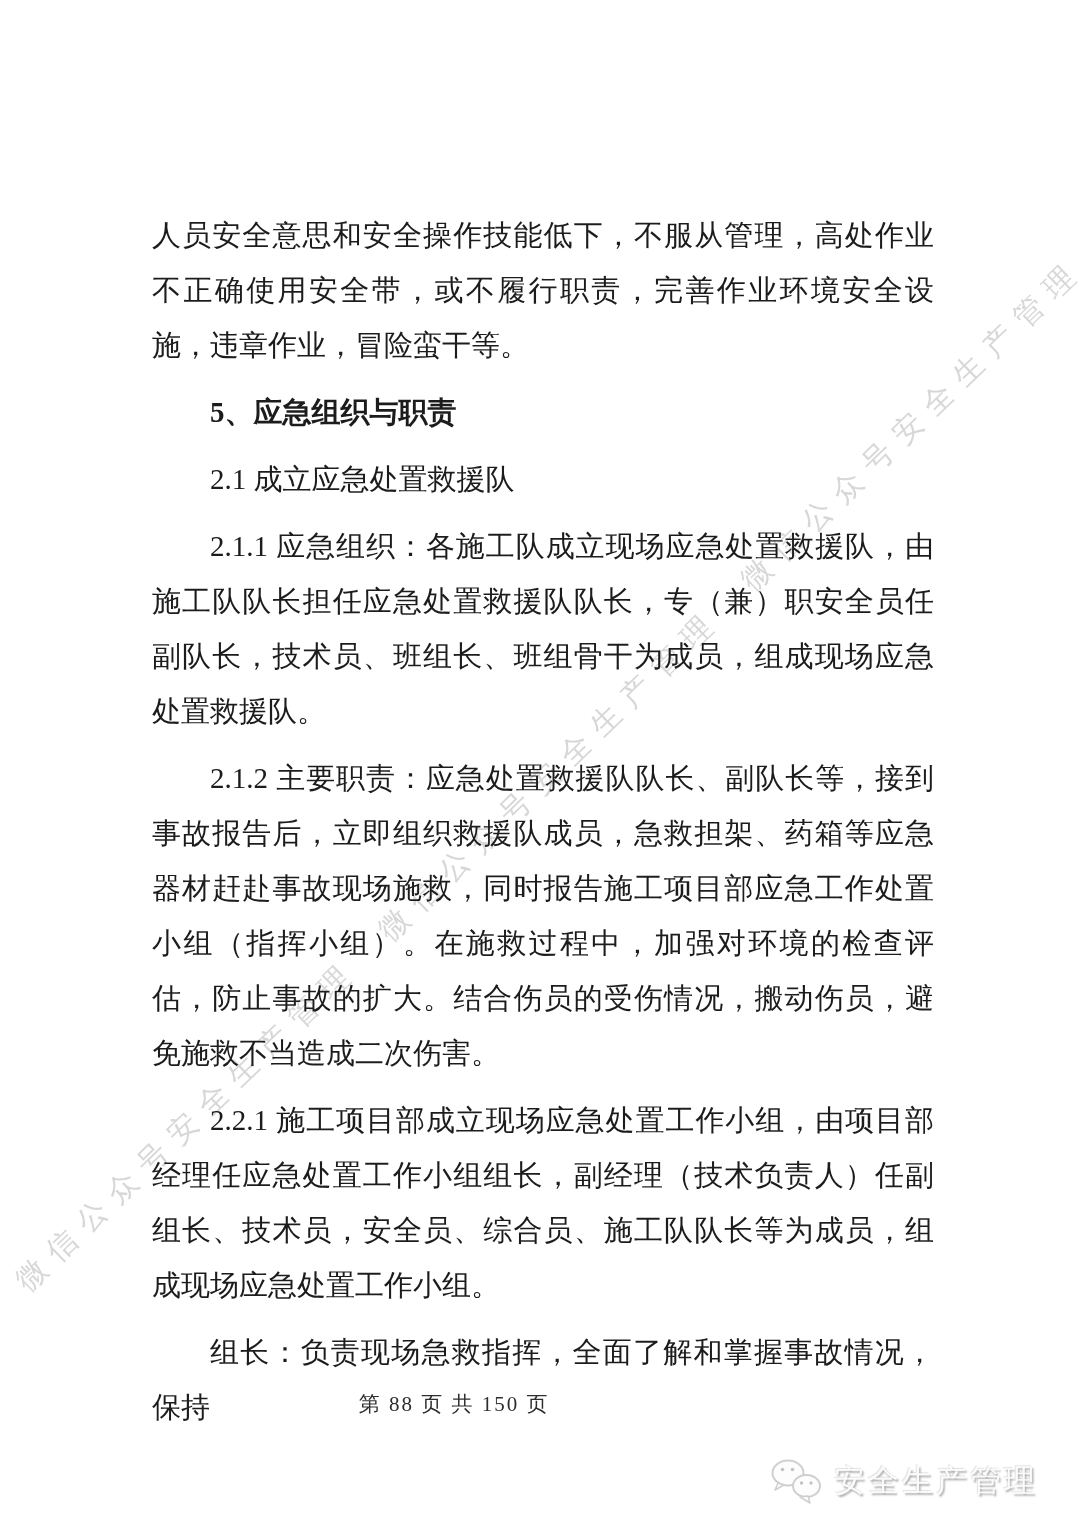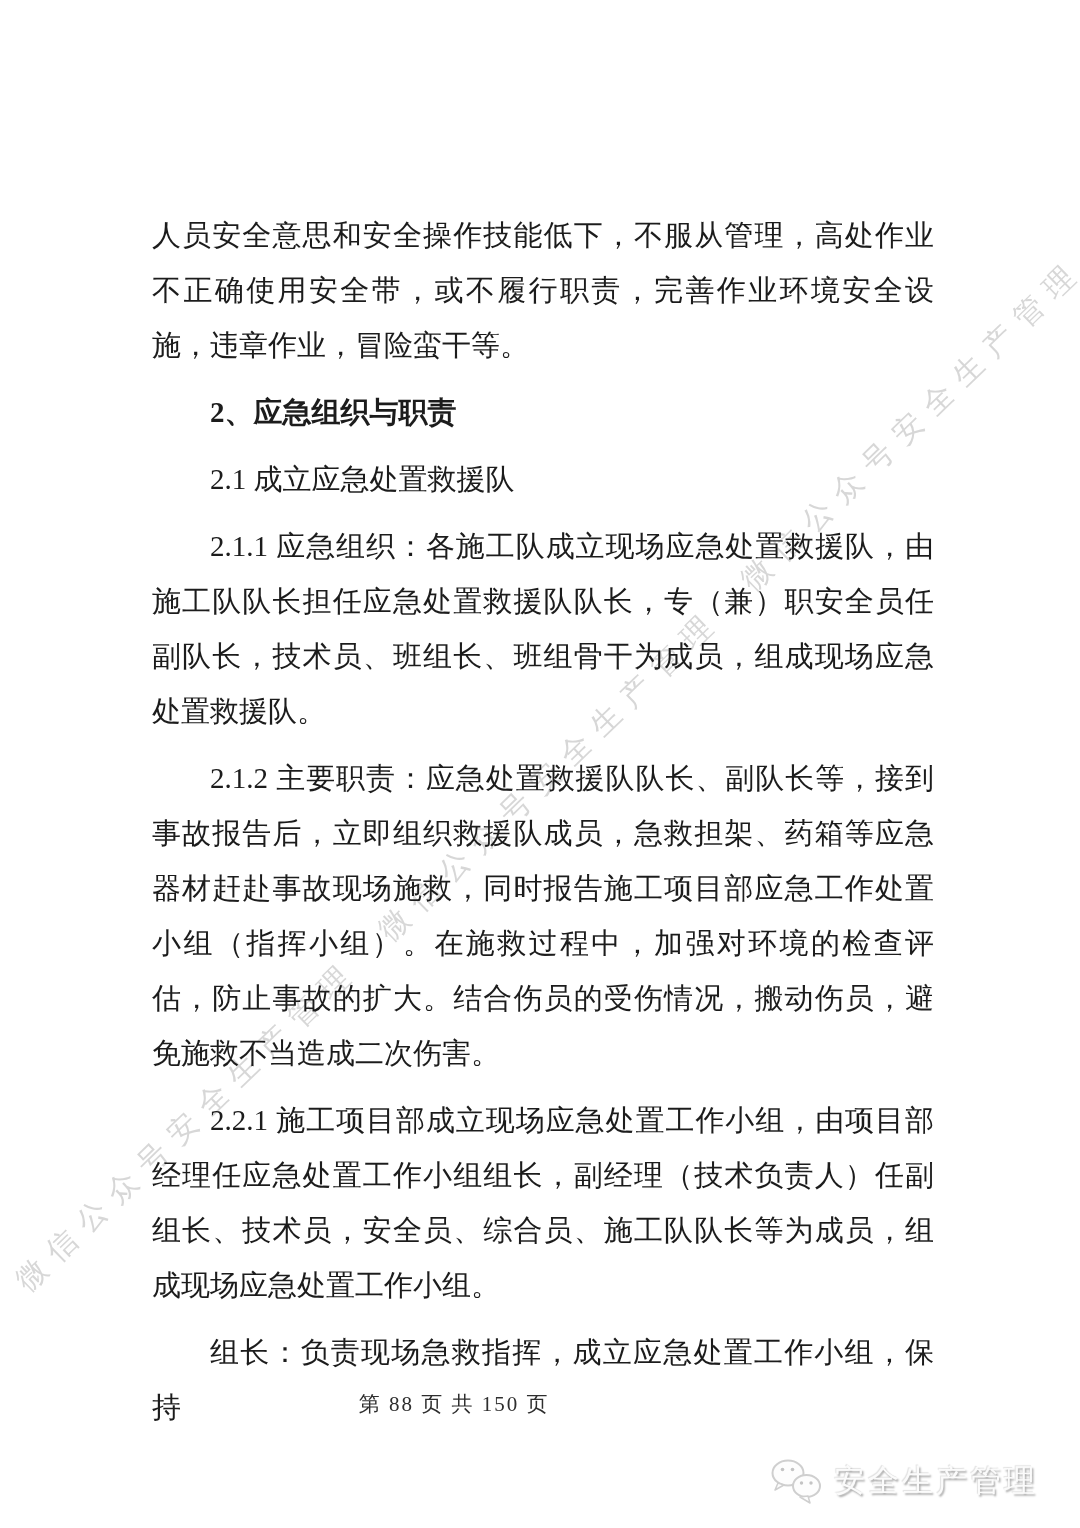--- a/index.html
+++ b/index.html
@@ -95,26 +95,26 @@
 </head>
 <body>
 
 <div class="page">
 
   <div class="wm-diagonal">微信公众号安全生产管理　微信公众号安全生产管理　微信公众号安全生产管理</div>
 
   <div class="doc-body">
 
   <p class="para noindent">人员安全意思和安全操作技能低下，不服从管理，高处作业不正确使用安全带，或不履行职责，完善作业环境安全设施，违章作业，冒险蛮干等。</p>
-      <p class="para bold">2、应急组织与职责</p>
+      <p class="para bold">5、应急组织与职责</p>
       <p class="para">2.1 成立应急处置救援队</p>
       <p class="para">2.1.1 应急组织：各施工队成立现场应急处置救援队，由施工队队长担任应急处置救援队队长，专（兼）职安全员任副队长，技术员、班组长、班组骨干为成员，组成现场应急处置救援队。</p>
       <p class="para">2.1.2 主要职责：应急处置救援队队长、副队长等，接到事故报告后，立即组织救援队成员，急救担架、药箱等应急器材赶赴事故现场施救，同时报告施工项目部应急工作处置小组（指挥小组）。在施救过程中，加强对环境的检查评估，防止事故的扩大。结合伤员的受伤情况，搬动伤员，避免施救不当造成二次伤害。</p>
       <p class="para">2.2.1 施工项目部成立现场应急处置工作小组，由项目部经理任应急处置工作小组组长，副经理（技术负责人）任副组长、技术员，安全员、综合员、施工队队长等为成员，组成现场应急处置工作小组。</p>
-      <p class="para">组长：负责现场急救指挥，成立应急处置工作小组，保持</p>
+      <p class="para">组长：负责现场急救指挥，全面了解和掌握事故情况，保持</p>
     </div>
 
   <div class="footer">
     <span class="page-num">第 88 页 共 150 页</span>
   </div>
 
   <div class="brand">
     <span class="wechat-icon">
       <svg viewBox="0 0 58 46" width="58" height="46" xmlns="http://www.w3.org/2000/svg">
 

